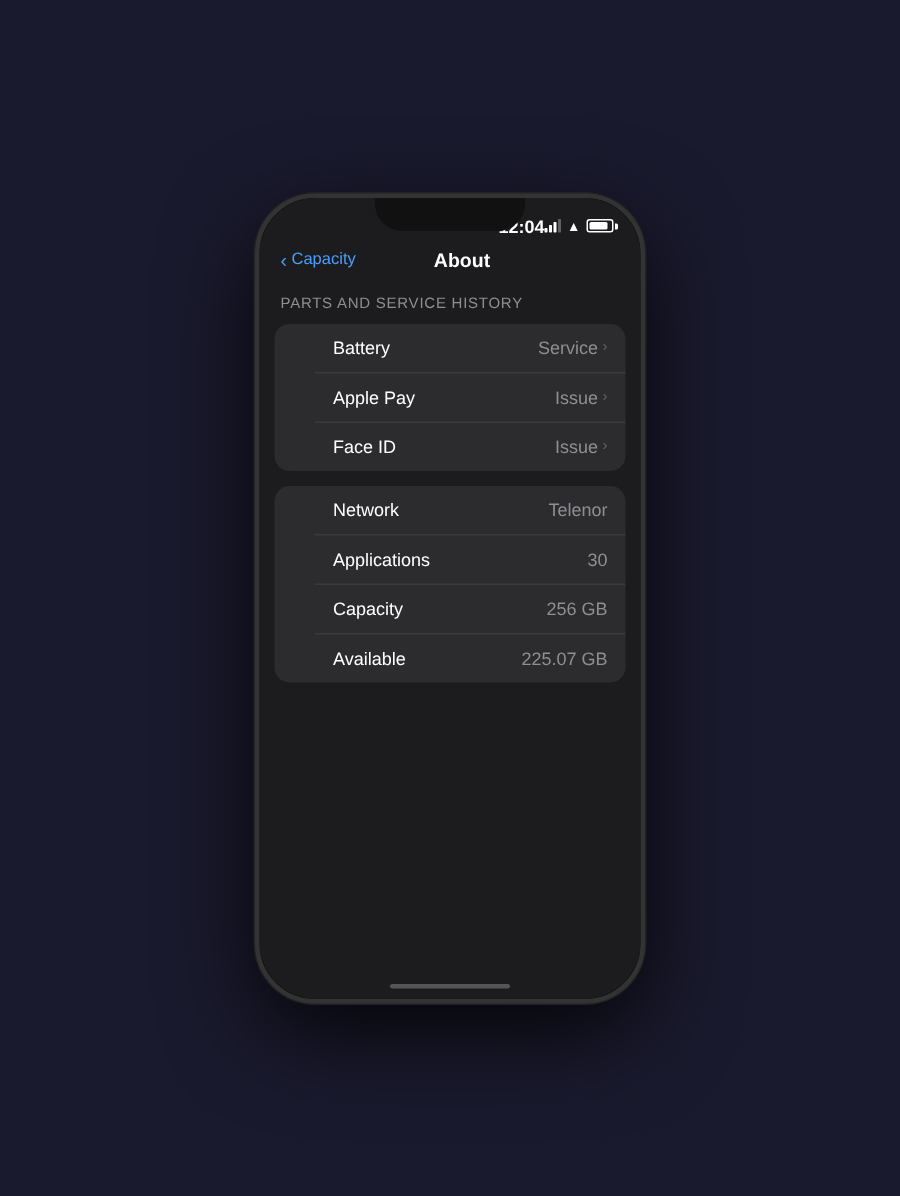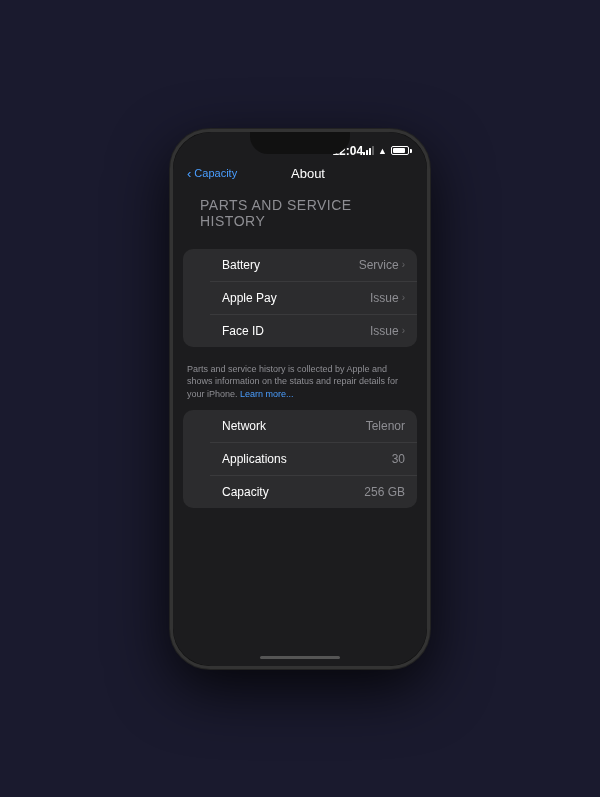--- a/index.html
+++ b/index.html
@@ -125,42 +125,41 @@
     }
 
     .back-chevron {
       font-size: 13px;
       margin-right: 1px;
     }
 
     .nav-title {
       color: white;
       font-size: 13px;
-      font-weight: 400;
+      font-weight: 700;
       margin-left: 16px;
     }
 
     
     .content {
       flex: 1;
       overflow-y: auto;
       padding: 0;
     }
 
     .content::-webkit-scrollbar { display: none; }
 
     
     .section-header {
       color: #8e8e93;
-      font-size: 14px;
+      font-size: 10px;
       font-weight: 500;
       text-transform: uppercase;
       letter-spacing: 0.5px;
-      padding: 10px 14px 20px;
-      margin-left: 13px;
+      padding: 10px 14px 8px;
     }
 
     .card {
       background: #2c2c2e;
       border-radius: 10px;
       margin: 0 10px 10px;
       overflow: hidden;
     }
 
     .row {
@@ -298,42 +297,44 @@
         </div>
         <div class="row">
           <span class="row-label">Face ID</span>
           <div class="row-value issue">
             <span>Issue</span>
             <span class="chevron-right">›</span>
           </div>
         </div>
       </div>
 
-      <div class="info-text">
-        <span>Parts and service history is collected by Apple and shows information on the status and repair details for your iPhone.</span>
-        <span class="learn-more">Learn more...</span>
-      </div>
 
       <div class="card">
         <div class="row">
           <span class="row-label">Network</span>
           <div class="row-value">
             <span>Telenor</span>
           </div>
         </div>
         <div class="row">
           <span class="row-label">Applications</span>
           <div class="row-value">
             <span>30</span>
           </div>
         </div>
         <div class="row">
           <span class="row-label">Capacity</span>
           <div class="row-value">
             <span>256 GB</span>
+          </div>
+        </div>
+        <div class="row">
+          <span class="row-label">Available</span>
+          <div class="row-value">
+            <span>225.07 GB</span>
           </div>
         </div>
       </div>
 
     </div>
 
     <div class="home-indicator">
       <div class="home-bar"></div>
     </div>
 

